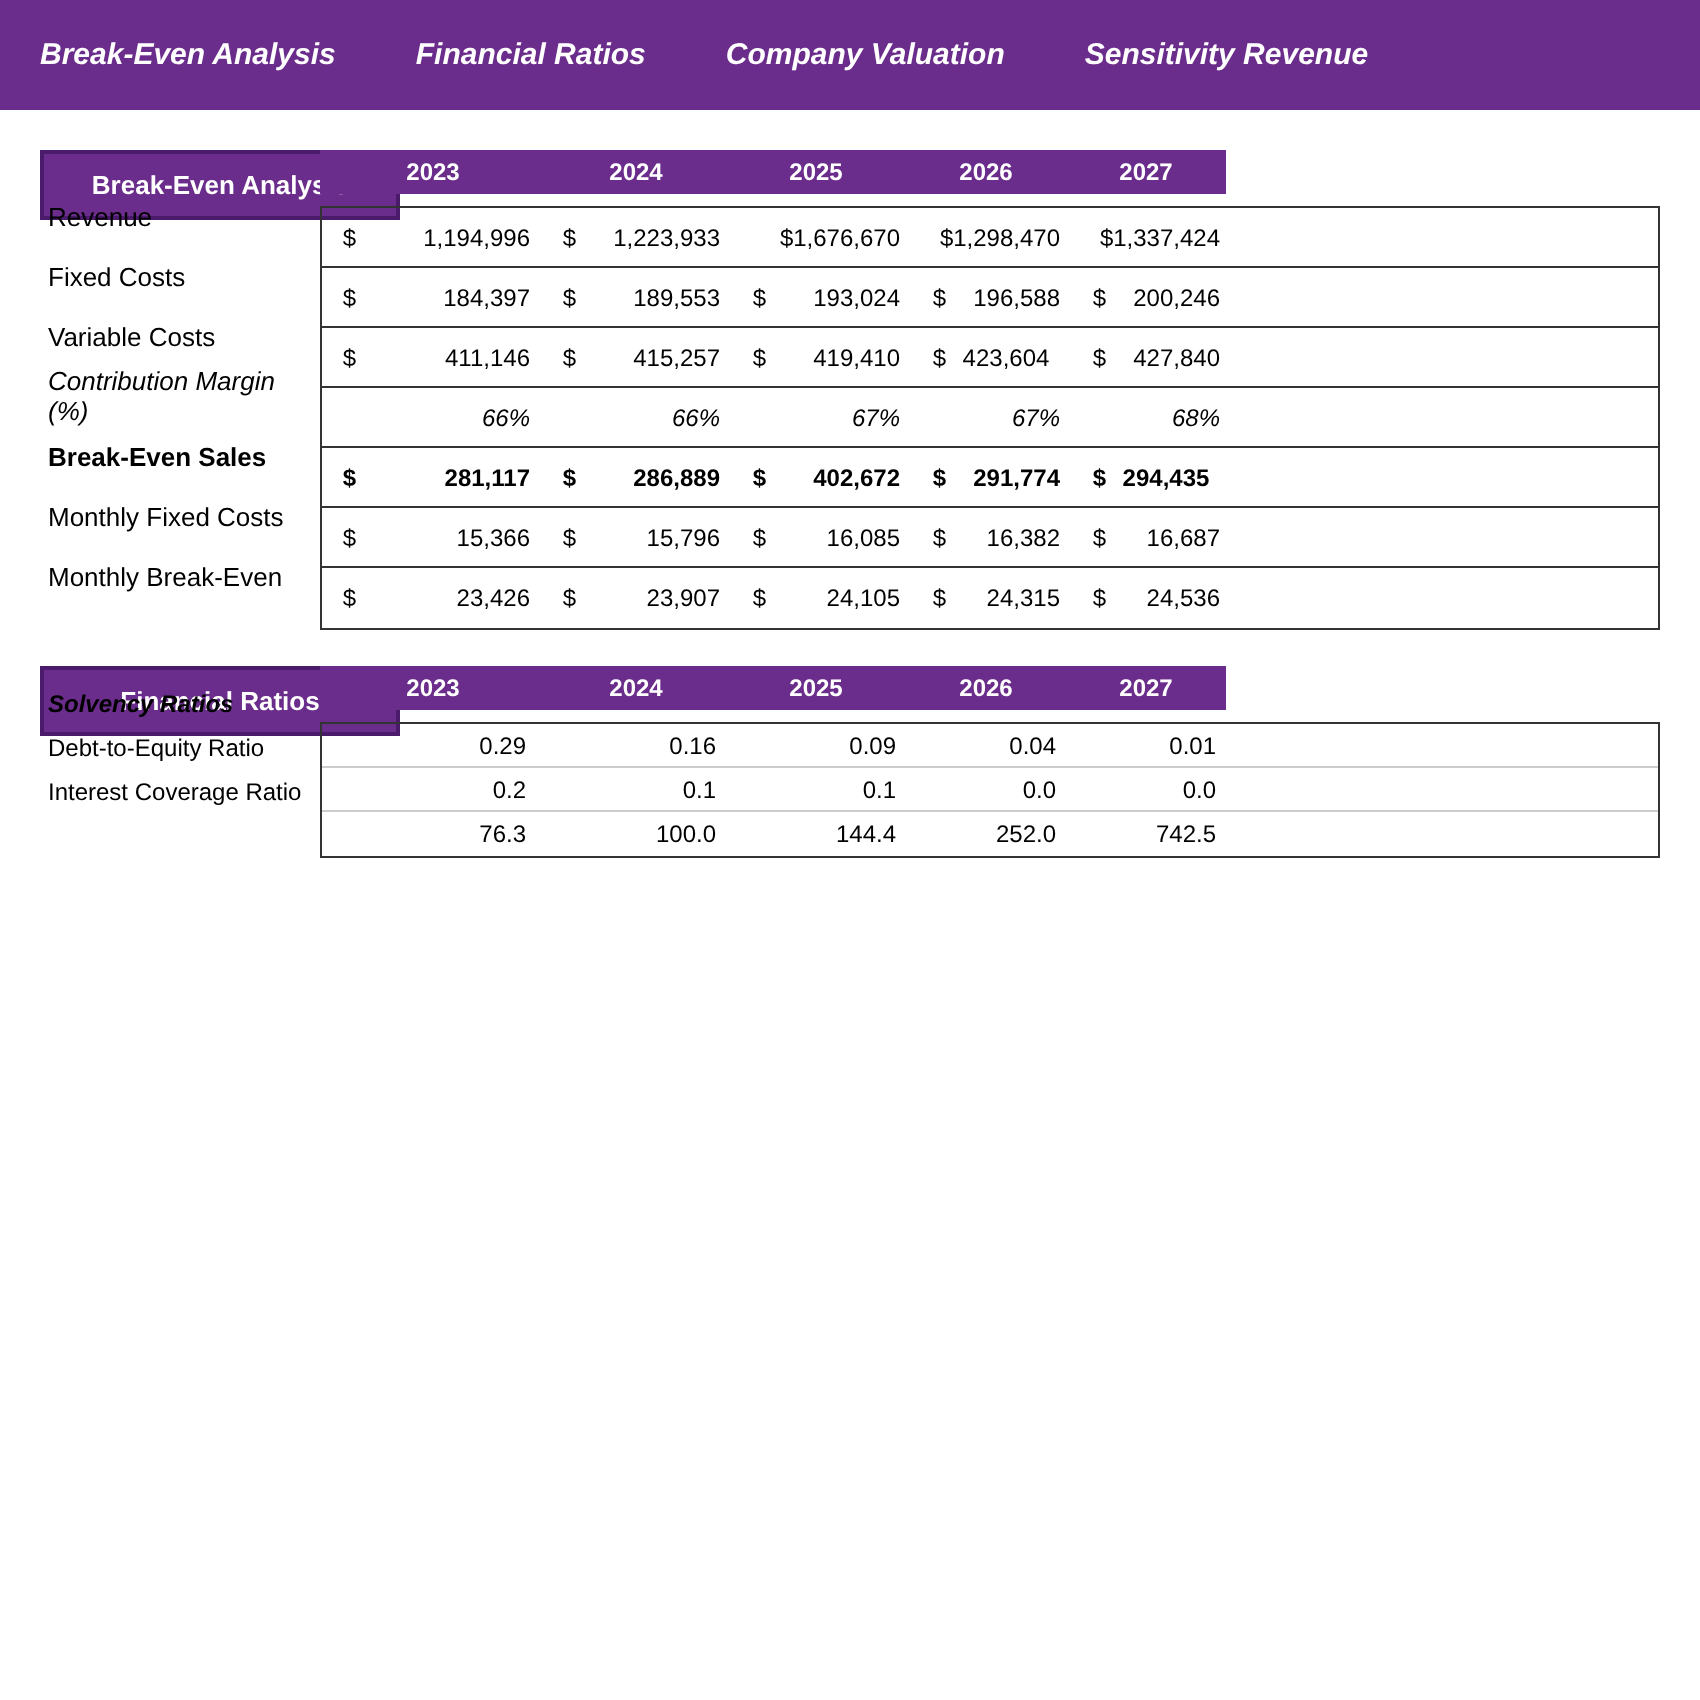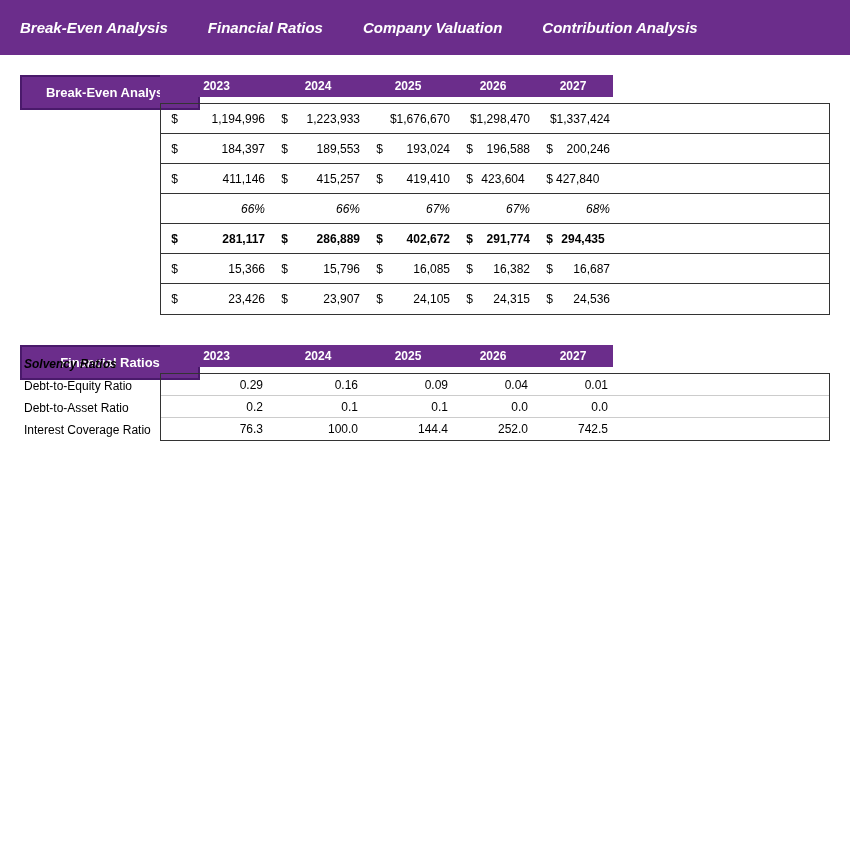--- a/index.html
+++ b/index.html
@@ -54,21 +54,21 @@
     .yh-2026 { width: 80px; min-width: 80px; }
     .yh-2027 { width: 80px; min-width: 80px; }
   </style>
 </head>
 <body>
 
 <div class="top-nav">
   <span class="nav-item">Break-Even Analysis</span>
   <span class="nav-item">Financial Ratios</span>
   <span class="nav-item">Company Valuation</span>
-  <span class="nav-item">Contribution Analysis</span>
+  <span class="nav-item">Sensitivity Revenue</span>
 </div>
 
 <div class="main-content">
 
   <div class="section">
     <div style="display:flex; align-items:flex-start; gap:0;">
 
       <div style="width:140px; min-width:140px; padding-top:0;">
         <div class="section-header">Break-Even Analysis</div>
       </div>
@@ -111,21 +111,21 @@
           <div style="display:flex;align-items:center;border-bottom:1px solid #333;min-height:30px;">
             <div style="width:20px;text-align:right;padding-right:3px;font-size:12px;">$</div>
             <div style="width:90px;text-align:right;font-size:12px;padding-right:6px;">411,146</div>
             <div style="width:20px;text-align:right;padding-right:3px;font-size:12px;">$</div>
             <div style="width:75px;text-align:right;font-size:12px;padding-right:6px;">415,257</div>
             <div style="width:20px;text-align:right;padding-right:3px;font-size:12px;">$</div>
             <div style="width:70px;text-align:right;font-size:12px;padding-right:6px;">419,410</div>
             <div style="width:20px;text-align:right;padding-right:3px;font-size:12px;">$</div>
             <div style="width:60px;text-align:center;font-size:12px;padding-right:6px;">423,604</div>
             <div style="width:20px;text-align:right;padding-right:3px;font-size:12px;">$</div>
-            <div style="width:60px;font-size:12px;padding-right:6px;">427,840</div>
+            <div style="width:60px;text-align:right;font-size:12px;padding-right:6px;">427,840</div>
           </div>
 
           <div style="display:flex;align-items:center;border-bottom:1px solid #333;min-height:30px;">
             <div style="width:110px;text-align:right;font-size:12px;font-style:italic;padding-right:6px;">66%</div>
             <div style="width:95px;text-align:right;font-size:12px;font-style:italic;padding-right:6px;">66%</div>
             <div style="width:90px;text-align:right;font-size:12px;font-style:italic;padding-right:6px;">67%</div>
             <div style="width:80px;text-align:right;font-size:12px;font-style:italic;padding-right:6px;">67%</div>
             <div style="width:80px;text-align:right;font-size:12px;font-style:italic;padding-right:6px;">68%</div>
           </div>
 
@@ -164,20 +164,29 @@
             <div style="width:70px;text-align:right;font-size:12px;padding-right:6px;">24,105</div>
             <div style="width:20px;text-align:right;padding-right:3px;font-size:12px;">$</div>
             <div style="width:60px;text-align:right;font-size:12px;padding-right:6px;">24,315</div>
             <div style="width:20px;text-align:right;padding-right:3px;font-size:12px;">$</div>
             <div style="width:60px;text-align:right;font-size:12px;padding-right:6px;">24,536</div>
           </div>
         </div>
       </div>
     </div>
 
+    <div style="margin-top:-222px; width:140px;">
+      <div style="height:30px; display:flex; align-items:center; padding-left:4px; font-size:13px; margin-top:0;">Revenue</div>
+      <div style="height:30px; display:flex; align-items:center; padding-left:4px; font-size:13px;">Fixed Costs</div>
+      <div style="height:30px; display:flex; align-items:center; padding-left:4px; font-size:13px;">Variable Costs</div>
+      <div style="height:30px; display:flex; align-items:center; padding-left:4px; font-size:13px; font-style:italic;">Contribution Margin (%)</div>
+      <div style="height:30px; display:flex; align-items:center; padding-left:4px; font-size:13px; font-weight:bold;">Break-Even Sales</div>
+      <div style="height:30px; display:flex; align-items:center; padding-left:4px; font-size:13px;">Monthly Fixed Costs</div>
+      <div style="height:30px; display:flex; align-items:center; padding-left:4px; font-size:13px;">Monthly Break-Even</div>
+    </div>
   </div>
 
   <div class="section" style="margin-top:30px;">
     <div style="display:flex; align-items:flex-start; gap:0;">
 
       <div style="width:140px; min-width:140px;">
         <div class="section-header">Financial Ratios</div>
       </div>
 
       <div style="flex:1;">
@@ -215,18 +224,17 @@
             <div style="width:80px;text-align:right;font-size:12px;padding-right:8px;">252.0</div>
             <div style="width:80px;text-align:right;font-size:12px;padding-right:8px;">742.5</div>
           </div>
         </div>
       </div>
     </div>
 
     <div style="margin-top:-88px; width:140px;">
       <div style="height:22px; display:flex; align-items:center; padding-left:4px; font-size:12px; font-weight:bold; font-style:italic;">Solvency Ratios</div>
       <div style="height:22px; display:flex; align-items:center; padding-left:4px; font-size:12px;">Debt-to-Equity Ratio</div>
-      <div style="height:22px; display:flex; align-items:center; padding-left:4px; font-size:12px;">Debt-to-Asset Ratio</div>
       <div style="height:22px; display:flex; align-items:center; padding-left:4px; font-size:12px;">Interest Coverage Ratio</div>
     </div>
   </div>
 
 </div>
 
 </body></html>

